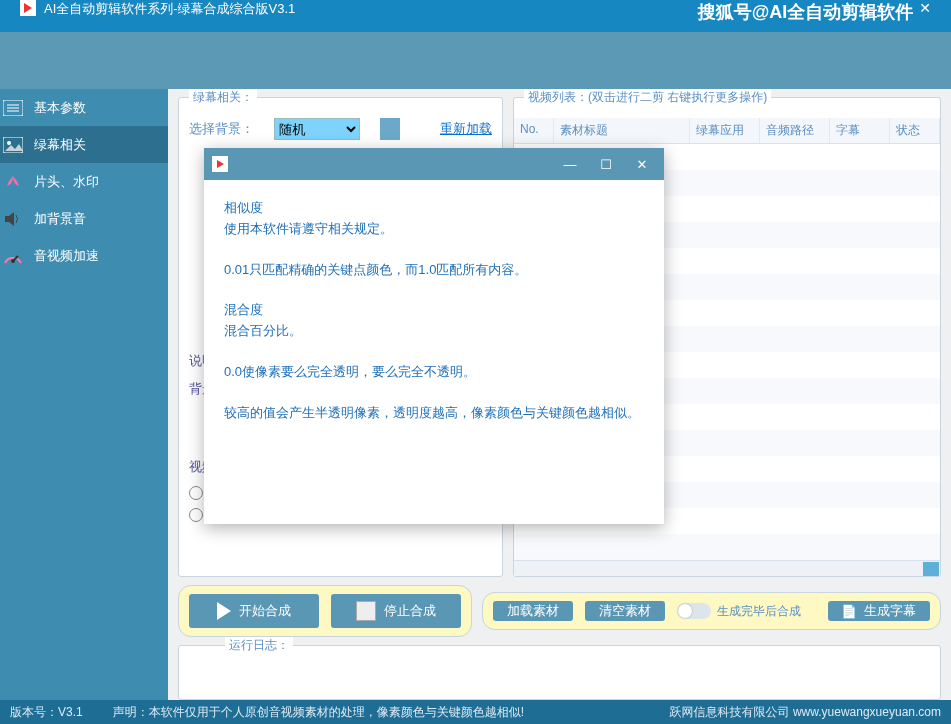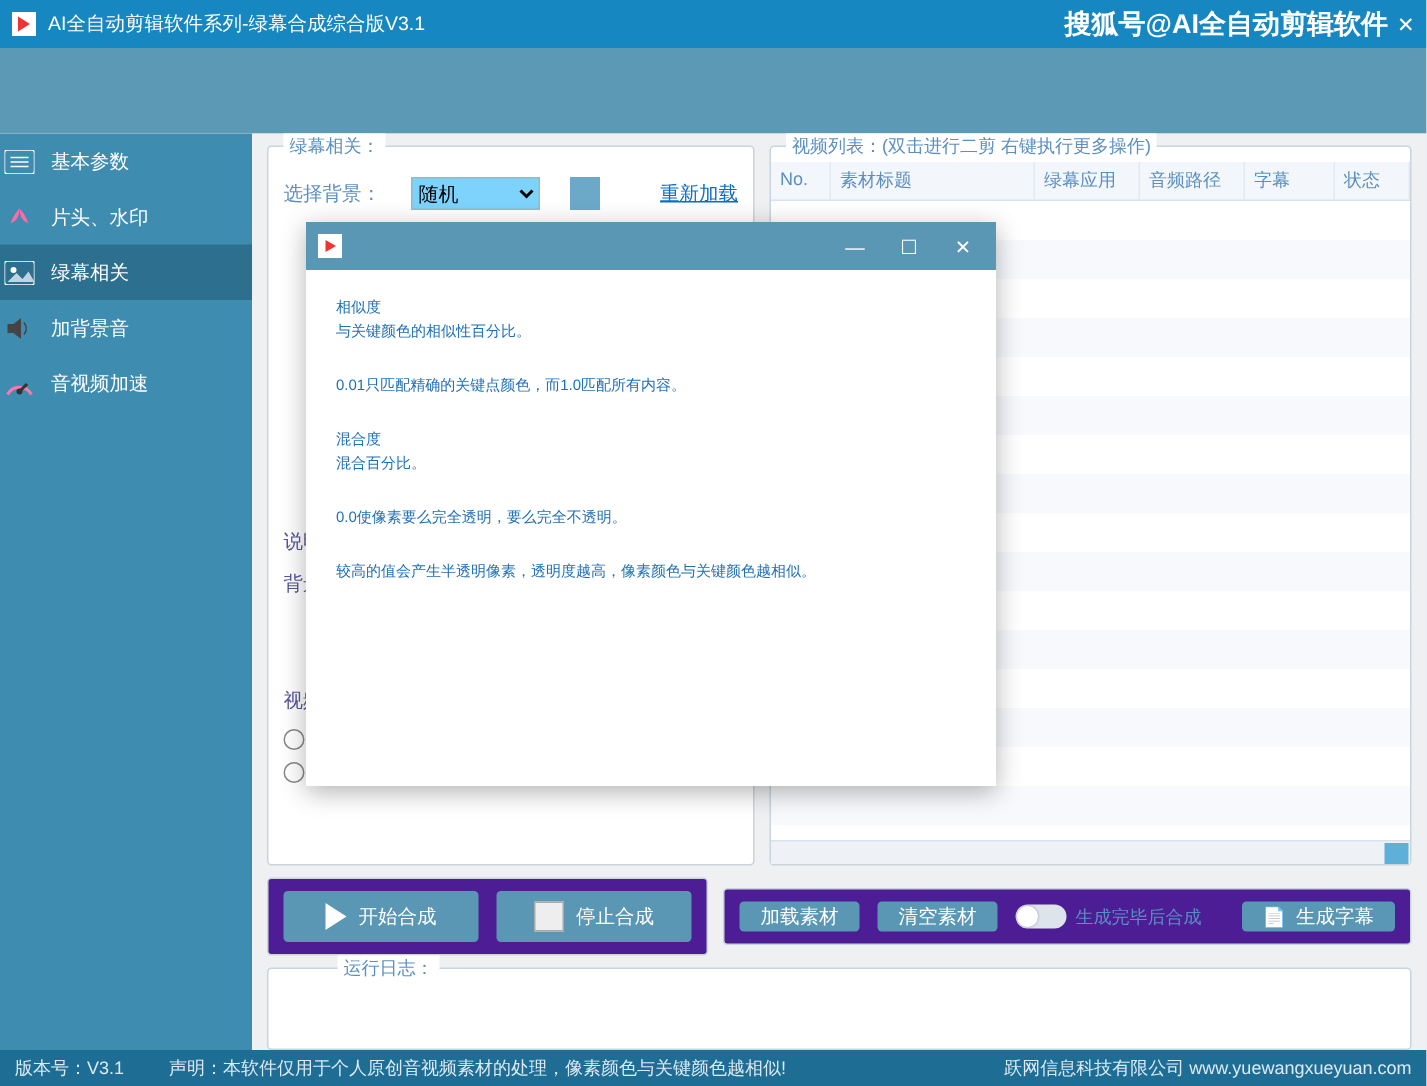--- a/index.html
+++ b/index.html
@@ -1,18 +1,18 @@
 <!DOCTYPE html>
 <html><head>
 <meta charset="utf-8">
 <style>
 * { box-sizing: border-box; margin: 0; padding: 0; font-family: "Microsoft YaHei", sans-serif; }
 body { width: 951px; height: 724px; background: #e8e9eb; overflow: hidden; position: relative; }
 
-.titlebar { height: 32px; background: #1687c0; color: #fff; display: flex; align-items: center; padding: 0 8px; font-size: 13px; }
+.titlebar { height: 32px; background: #1687c0; color: #fff; display: flex; padding: 0 20px; font-size: 13px; }
 .titlebar .app-icon { width: 16px; height: 16px; background: #fff; margin-right: 8px; display: flex; align-items: center; justify-content: center; }
 .titlebar .app-icon::before { content:""; border-left: 8px solid #e33; border-top: 5px solid transparent; border-bottom: 5px solid transparent; }
 .titlebar .spacer { flex: 1; }
 .titlebar .watermark { font-size: 18px; font-weight: bold; }
 .titlebar .close-x { margin-left: 6px; cursor: pointer; font-size: 14px; }
 
 .topstrip { height: 57px; background: #5c99b5; }
 
 .main { display: flex; height: 611px; background: #eef0f2; }
 
@@ -29,28 +29,28 @@
 .leftpanel .bgrow label { color: #5b8fc2; }
 .leftpanel select { flex:1; height: 22px; border: 1px solid #9bb; background:#7dd3fc; }
 .leftpanel .dd-btn { width:20px; height:22px; background:#6ca9c9; }
 .leftpanel .reload { color:#0b6eca; text-decoration: underline; cursor:pointer; margin-left:20px; }
 .leftpanel .lowlabels { position:absolute; left:10px; }
 .leftpanel .radios { position:absolute; left:10px; display:flex; flex-direction:column; gap:8px; }
 .radio-dot { width:14px; height:14px; border:1px solid #888; border-radius:50%; background:#fff; }
 
 .rightpanel { flex: 1; background: #fff; border: 1px solid #c8d4de; border-radius: 3px; position: relative; display:flex; flex-direction:column; }
 .rightpanel .fieldset-label { top: -9px; }
-.tablehead { display:flex; background:#f3f6fb; border-bottom:1px solid #d9e1ec; font-size:12px; color:#5b8fc2; margin-top:10px; }
+.tablehead { display:flex; background:#f3f6fb; border-bottom:1px solid #d9e1ec; font-size:12px; color:#5b8fc2; margin-top:20px; }
 .tablehead div { padding: 4px 6px; border-right:1px solid #e3e9f1; }
 .tablebody { flex:1; background:repeating-linear-gradient(#fff 0 26px,#f7f9fc 26px 52px); }
 .hscroll { height:16px; background:#eef2f6; border-top:1px solid #d9e1ec; display:flex; align-items:center; justify-content:flex-end; }
 .hscroll .thumb { width:16px; height:14px; background:#5fb0d8; margin-right:1px; }
 
 .btnbar { display:flex; gap:10px; align-items:center; }
-.grp { display:flex; gap:12px; background:#4c1d95; border:1px solid #c8d4de; border-radius:3px; padding:8px 10px;justify-content:flex-end; }
+.grp { display:flex; gap:12px; background:#fef9c3; border:1px solid #c8d4de; border-radius:13px; padding:8px 10px;justify-content:flex-end; }
 .bigbtn { height:34px; display:flex; align-items:center; justify-content:center; gap:8px; background:#5a97b4; color:#fff; border-radius:3px; font-size:13px; cursor:pointer; padding: 0 14px; }
 .bigbtn .sq { width:20px; height:20px; background:#eee; border:1px solid #aaa; display:flex; align-items:center; justify-content:center; }
 .bigbtn .play { width:0; height:0; border-left:14px solid #fff; border-top:9px solid transparent; border-bottom:9px solid transparent; }
 .smbtn { height:20px; padding:0 14px; display:flex; align-items:center; justify-content:center; background:#5a97b4; color:#fff; border-radius:3px; font-size:13px; cursor:pointer; gap:6px; }
 .toggle { display:flex; align-items:center; gap:6px; font-size:12px; color:#5b8fc2; }
 .toggle .sw { width:34px; height:16px; background:#dde4ec; border-radius:8px; position:relative; }
 .toggle .sw::before { content:""; position:absolute; width:14px; height:14px; background:#fff; border-radius:50%; top:1px; left:1px; box-shadow:0 0 2px rgba(0,0,0,.3); }
 
 .logpanel { flex:1; background:#fff; border:1px solid #c8d4de; border-radius:3px; padding:10px; position:relative; }
 .logpanel .fieldset-label { color:#5b8fc2;margin-left:36px; }
@@ -58,21 +58,21 @@
 .footer { height:24px; background:#1e6d95; color:#dceaf3; font-size:12px; display:flex; align-items:center; padding:0 10px; gap:30px; }
 .footer .fspacer { flex:1; }
 
 
 .modal { position:absolute; left:204px; top:148px; width:460px; height:376px; background:#fff; box-shadow:0 4px 16px rgba(0,0,0,.3); display:flex; flex-direction:column; }
 .modal-title { height:32px; background:#5a97b4; display:flex; align-items:center; padding:0 8px; gap:8px; }
 .modal-title .mi { width:16px; height:16px; background:#fff; display:flex; align-items:center; justify-content:center; }
 .modal-title .mi::before { content:""; border-left:7px solid #e33; border-top:4px solid transparent; border-bottom:4px solid transparent; }
 .modal-title .msp { flex:1; }
 .modal-title .wbtn { width:28px; height:24px; color:#fff; display:flex; align-items:center; justify-content:center; cursor:pointer; font-size:13px; }
-.modal-body { flex:1; padding:18px 20px; font-size:10px; color:#1f6fb8; line-height:1.6; overflow:auto; }
+.modal-body { flex:1; padding:18px 20px; font-size:13px; color:#1f6fb8; line-height:1.6; overflow:auto; }
 .modal-body p { margin-bottom: 20px; }
 </style>
 </head>
 <body>
 
 <div class="titlebar">
   <div class="app-icon"></div>
   <span>AI全自动剪辑软件系列-绿幕合成综合版V3.1</span>
   <div class="spacer"></div>
   <span class="watermark">搜狐号@AI全自动剪辑软件</span>
@@ -87,37 +87,37 @@
       <span class="ic">
         <svg width="20" height="16" viewBox="0 0 20 16">
             <rect x="0" y="0" width="20" height="16" rx="2" fill="none" stroke="#fff"></rect>
             <line x1="4" y1="5" x2="16" y2="5" stroke="#fff"></line>
             <line x1="4" y1="8" x2="16" y2="8" stroke="#fff"></line>
             <line x1="4" y1="11" x2="16" y2="11" stroke="#fff"></line>
           </svg>
       </span>
       <span>基本参数</span>
     </div>
-    <div class="sidebar-item">
-      <span class="ic">
-        <svg width="20" height="16" viewBox="0 0 20 16">
-            <path d="M10 2 Q6 6 4 12 Q10 10 10 2 Q10 10 16 12 Q14 6 10 2" fill="#ff6aa8"></path>
-          </svg>
-      </span>
-      <span>片头、水印</span>
-    </div>
     <div class="sidebar-item active">
       <span class="ic">
         <svg width="20" height="16" viewBox="0 0 20 16">
             <rect x="0" y="0" width="20" height="16" rx="2" fill="none" stroke="#fff"></rect>
             <circle cx="6" cy="6" r="2" fill="#fff"></circle>
             <path d="M2 14 L8 8 L12 12 L16 7 L20 14 Z" fill="#fff" opacity=".7"></path>
           </svg>
       </span>
       <span>绿幕相关</span>
+    </div>
+    <div class="sidebar-item">
+      <span class="ic">
+        <svg width="20" height="16" viewBox="0 0 20 16">
+            <path d="M10 2 Q6 6 4 12 Q10 10 10 2 Q10 10 16 12 Q14 6 10 2" fill="#ff6aa8"></path>
+          </svg>
+      </span>
+      <span>片头、水印</span>
     </div>
     <div class="sidebar-item">
       <span class="ic">
         <svg width="20" height="16" viewBox="0 0 20 16">
             <path d="M2 5 L6 5 L11 1 L11 15 L6 11 L2 11 Z" fill="#444"></path>
             <path d="M13 4 Q16 8 13 12" stroke="#444" fill="none"></path>
           </svg>
       </span>
       <span>加背景音</span>
     </div>
@@ -216,19 +216,19 @@
 
 <div class="modal">
   <div class="modal-title">
     <div class="mi"></div>
     <div class="msp"></div>
     <div class="wbtn">—</div>
     <div class="wbtn">☐</div>
     <div class="wbtn">✕</div>
   </div>
   <div class="modal-body">
-    <p><span>相似度</span><br><span>与关键颜色的相似性百分比。</span></p>
+    <p><span>相似度</span><br><span>使用本软件请遵守相关规定。</span></p>
     <p>0.01只匹配精确的关键点颜色，而1.0匹配所有内容。</p>
     <p><span>混合度</span><br><span>混合百分比。</span></p>
     <p>0.0使像素要么完全透明，要么完全不透明。</p>
     <p>较高的值会产生半透明像素，透明度越高，像素颜色与关键颜色越相似。</p>
   </div>
 </div>
 
 </body></html>

